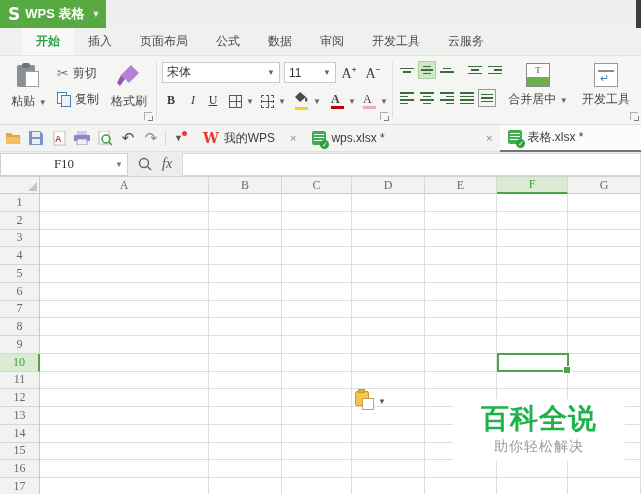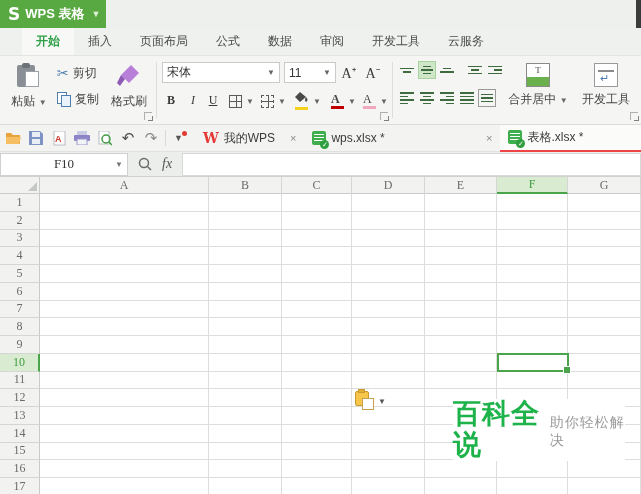--- a/index.html
+++ b/index.html
@@ -74,21 +74,21 @@
 
   
   .quickbar { position:absolute; left:0; top:125px; width:641px; height:27px; background:#f3f4f2; display:flex; align-items:center; border-bottom:1px solid #e0e2df; }
   .qicon { width:20px; height:20px; display:flex; align-items:center; justify-content:center; margin-left:3px; font-size:14px; }
   .qsep { width:1px; height:16px; background:#d7d9d6; margin:0 4px; }
   .qcaret { position:relative; font-size:9px; color:#555; padding:0 4px; }
   .qcaret .dot { position:absolute; right:0; top:-2px; width:5px; height:5px; background:#e03c32; border-radius:50%; }
   .doc-tabs { display:flex; height:27px; margin-left:8px; flex:1; }
   .dtab { display:flex; align-items:center; gap:5px; padding:0 8px; color:#3a3a3a; position:relative; }
   .dtab .x { color:#8a8a8a; font-size:11px; margin-left:10px; }
-  .dtab.active { background:#fbfcfa; border-bottom:2px solid #ef4444; }
+  .dtab.active { background:#fbfcfa; border-bottom:2px solid #737373; }
   .dtab.active-extend { flex:1; }
   .w-ico { color:#e53935; font-weight:bold; font-size:14px; font-family:"DejaVu Serif", serif; }
   .xls-ico { width:14px; height:14px; background:#3faf4e; border-radius:2px; position:relative; }
   .xls-ico::before { content:""; position:absolute; left:2px; top:3px; width:10px; height:8px;
       background:linear-gradient(#fff 0 1px, transparent 1px 3px, #fff 3px 4px, transparent 4px 6px, #fff 6px 7px, transparent 7px); }
   .xls-ico::after { content:"✓"; position:absolute; right:-3px; bottom:-4px; color:#fff; background:#2e9e3e; border-radius:50%; font-size:7px; width:9px; height:9px; line-height:9px; text-align:center; }
 
   
   .formulabar { position:absolute; left:0; top:152px; width:641px; height:25px; background:#eceeeb; border-bottom:1px solid #cfd1ce; display:flex; align-items:center; }
   .namebox { width:128px; height:23px; background:#fff; border:1px solid #cfd1ce; display:flex; align-items:center; justify-content:center; position:relative; font-family:"Liberation Serif", serif; font-size:13px; color:#333; }
@@ -115,21 +115,21 @@
   .sel-cell { position:absolute; left:497px; top:159px; width:72px; height:19px; border:2px solid #4aa44a; background:transparent; }
   .sel-cell::after { content:""; position:absolute; right:-4px; bottom:-4px; width:6px; height:6px; background:#4aa44a; border:1px solid #fff; }
 
   .paste-opt { position:absolute; left:355px; top:197px; display:flex; align-items:flex-start; gap:3px; }
   .po-clip { position:relative; width:20px; height:20px; }
   .po-clip .bk { position:absolute; left:0; top:0; width:14px; height:15px; background:#f6c54a; border:1px solid #c79a2e; border-radius:2px; }
   .po-clip .cl { position:absolute; left:3px; top:-2px; width:7px; height:4px; background:#e2ae35; border:1px solid #c79a2e; }
   .po-clip .pg { position:absolute; left:7px; top:7px; width:12px; height:12px; background:#fff; border:1px solid #c7a14e; }
   .po-caret { font-size:8px; color:#555; margin-top:6px; }
 
-  .watermark { position:absolute; left:453px; top:205px; width:172px; height:62px; background:#fff; display:flex; flex-direction:row; align-items:center; justify-content:center; }
+  .watermark { position:absolute; left:453px; top:205px; width:172px; height:62px; background:#fff; display:flex; flex-direction:column; align-items:center; justify-content:center; }
   .wm-title { color:#1db34a; font-size:28px; font-weight:bold; letter-spacing:1px; line-height:1.1; }
   .wm-sub { color:#9a9a9a; font-size:14px; margin-top:3px; letter-spacing:1px; }
 </style>
 </head>
 <body>
 
 <div class="app">
 
   <div class="titlebar">
     <div class="logo-box">

